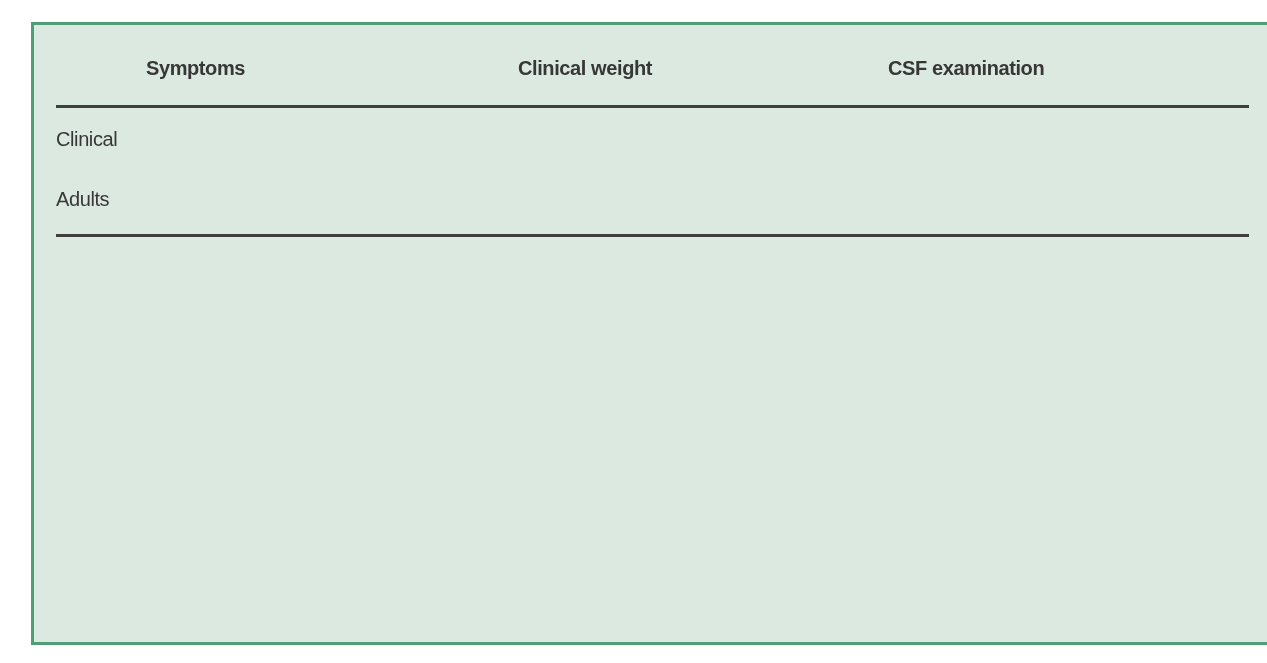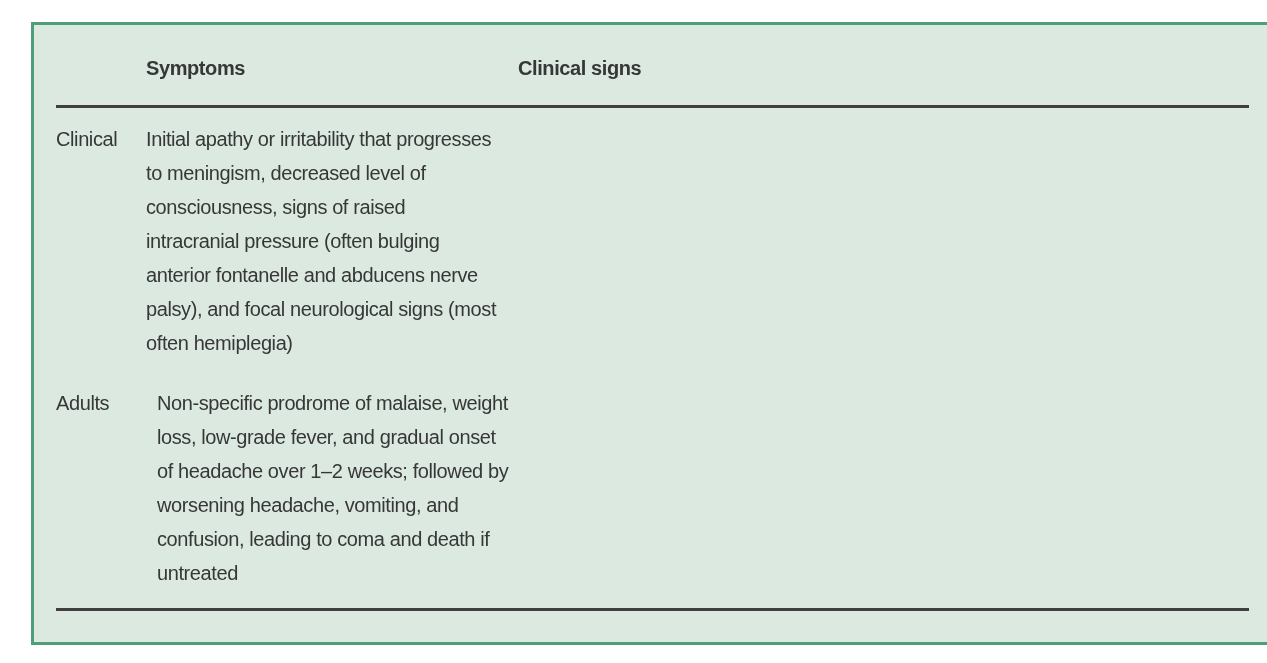--- a/index.html
+++ b/index.html
@@ -40,42 +40,41 @@
     padding-top: 26px;
     padding-bottom: 20px;
   }
   .rule {
     height: 3px;
     background: #3f3f3f;
     border: none;
     margin: 0;
   }
   .body-row.first { padding-top: 14px; }
-  .body-row.second { padding-top: 26px; gap: 11px; }
+  .body-row.second { padding-top: 26px; }
   .body-row { display: grid; grid-template-columns: 90px 372px 370px 1fr; }
   .rule.caption-rule { margin-top: 18px; }
 </style>
 </head>
 <body>
 
 <div class="panel">
 
   <div class="grid header-row">
     <div class="cell"></div>
     <div class="cell">Symptoms</div>
-    <div class="cell">Clinical signs</div>
+    <div class="cell">Clinical weight</div>
+    <div class="cell">CSF examination</div>
   </div>
 
   <div class="rule"></div>
 
   <div class="body-row first">
     <div class="cell">Clinical</div>
-    <div class="cell">Initial apathy or irritability that progresses to meningism, decreased level of consciousness, signs of raised intracranial pressure (often bulging anterior fontanelle and abducens nerve palsy), and focal neurological signs (most often hemiplegia)</div>
   </div>
 
   <div class="body-row second">
     <div class="cell">Adults</div>
-    <div class="cell">Non-specific prodrome of malaise, weight loss, low-grade fever, and gradual onset of headache over 1–2 weeks; followed by worsening headache, vomiting, and confusion, leading to coma and death if untreated</div>
   </div>
 
   <div class="rule caption-rule"></div>
 
 </div>
 
 </body></html>

